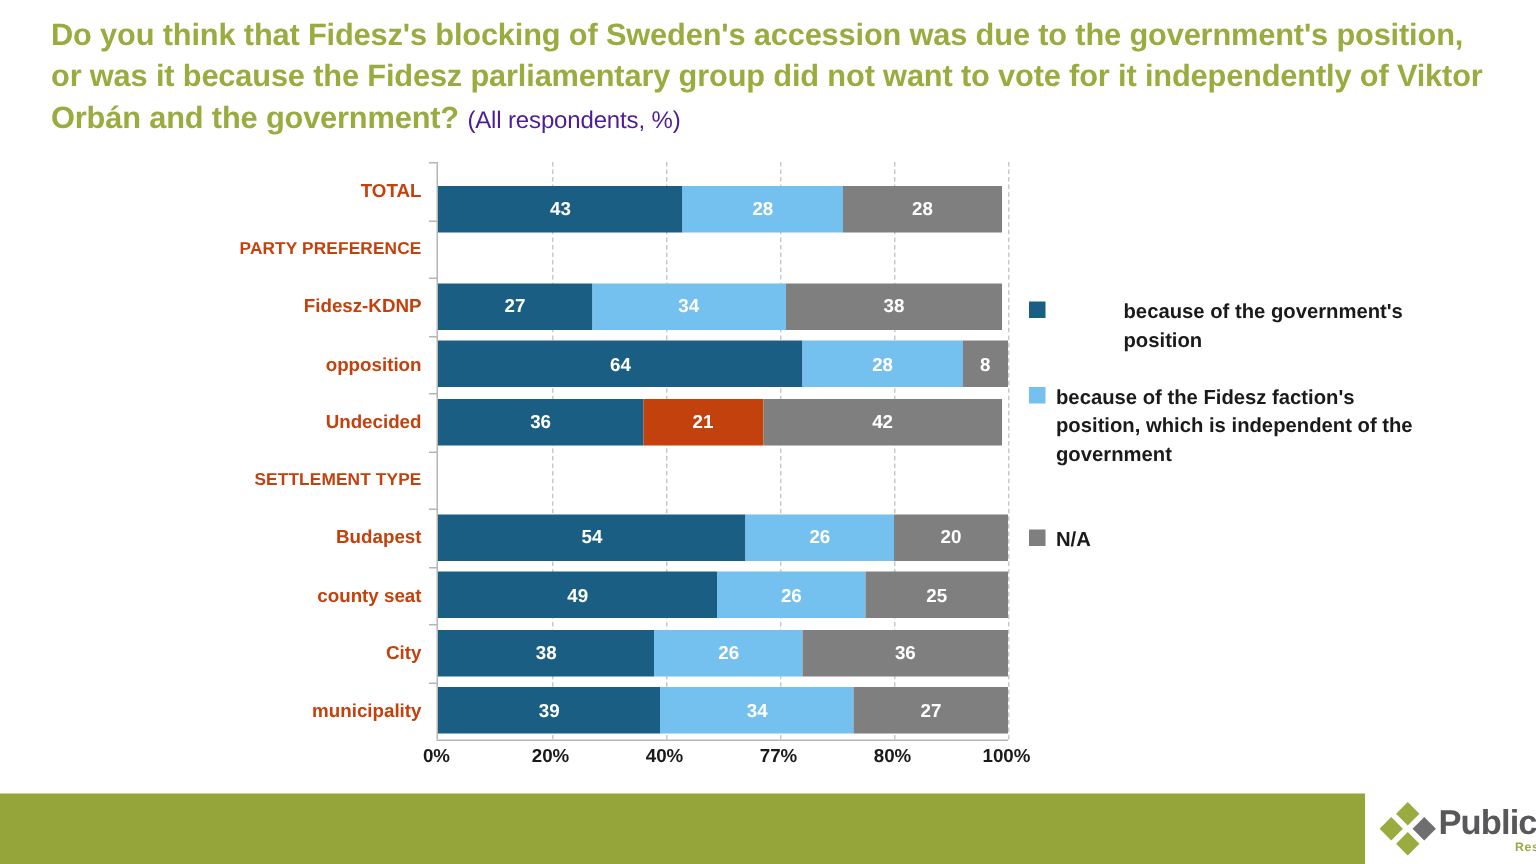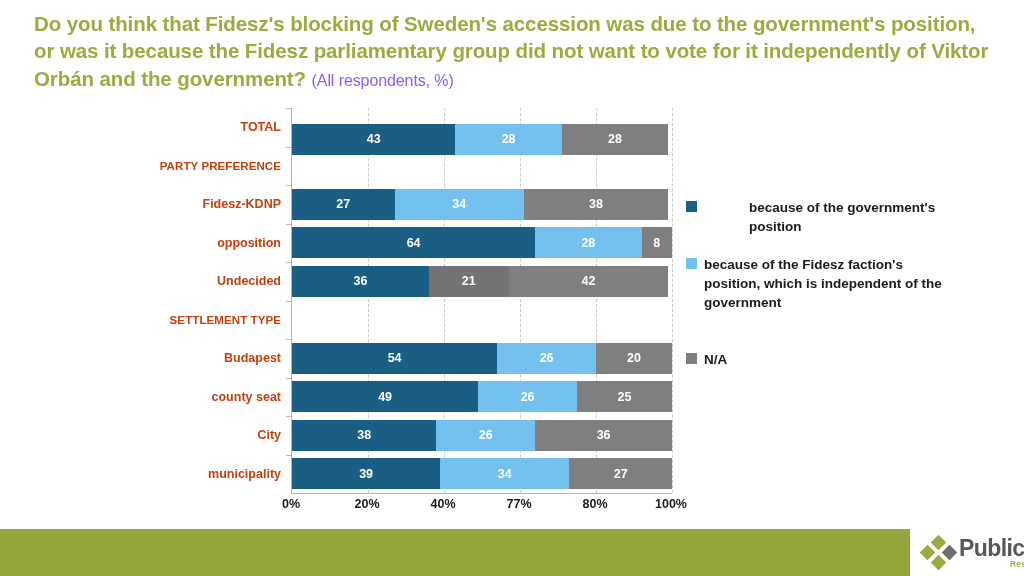--- a/index.html
+++ b/index.html
@@ -17,21 +17,21 @@
     left: 34px; top: 10px; width: 960px;
     font-size: 20.5px;
     font-weight: bold;
     line-height: 1.34;
     color: #9aab3f;
     letter-spacing: -0.1px;
   }
   #title-block .subtitle {
     font-size: 16px;
     font-weight: normal;
-    color: #8b5cf6;
+    color: #4c1d95;
   }
 
   
   #chart { position: absolute; left: 0; top: 103px; width: 700px; height: 410px; }
 
   
   #plot {
     position: absolute;
     left: 291px; top: 5px;
     width: 380px; height: 385px;
@@ -197,21 +197,21 @@
               <div class="seg" style="width: 64%; background: rgb(26, 95, 131);">64</div>
               <div class="seg" style="width: 28%; background: rgb(116, 192, 238);">28</div>
               <div class="seg" style="width: 8%; background: rgb(127, 127, 127);">8</div>
             </div>
           </div>
           <div class="row" style="top: 154px;">
             <div class="tick-mark"></div>
             <div class="row-label">Undecided</div>
             <div class="bar" style="width: 380px;">
               <div class="seg" style="width: 36%; background: rgb(26, 95, 131);">36</div>
-              <div class="seg" style="width: 21%; background: #737373;">21</div>
+              <div class="seg" style="width: 21%; background: #c2410c;">21</div>
               <div class="seg" style="width: 42%; background: rgb(127, 127, 127);">42</div>
             </div>
           </div>
           <div class="row" style="top: 192.5px;">
             <div class="tick-mark"></div>
             <div class="row-label group">SETTLEMENT TYPE</div>
           </div>
           <div class="row" style="top: 231px;">
             <div class="tick-mark"></div>
             <div class="row-label">Budapest</div>

